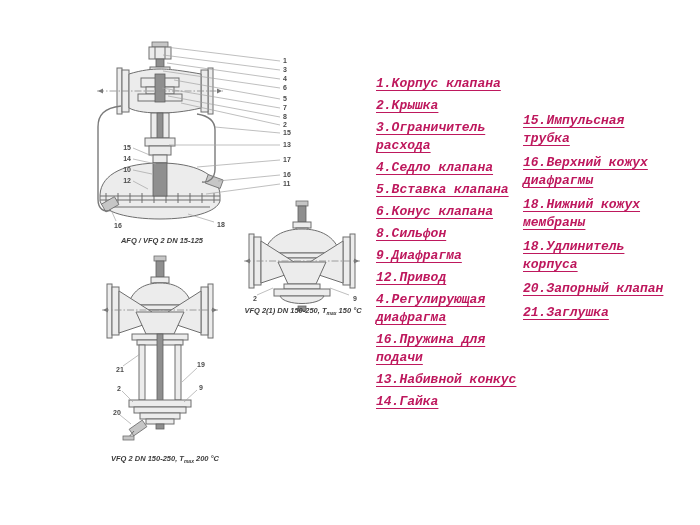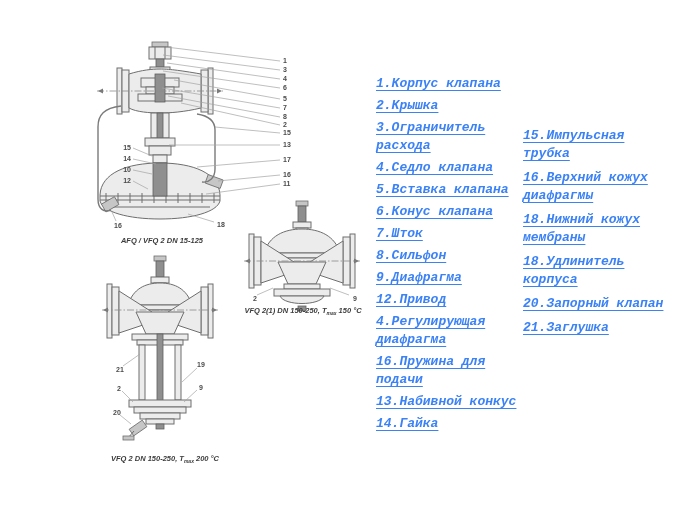--- a/index.html
+++ b/index.html
@@ -5,29 +5,29 @@
   html,body{margin:0;padding:0;background:#fff;}
   .page{
     position:relative;width:700px;height:525px;background:#ffffff;overflow:hidden;
     font-family:"Liberation Sans",sans-serif;
   }
   .diagrams{position:absolute;left:0;top:0;}
   .col{
     position:absolute;margin:0;padding:0;list-style:none;
     font-family:"Liberation Mono","DejaVu Sans Mono",monospace;
     font-style:italic;font-weight:bold;font-size:13px;line-height:18px;
-    color:#3b82f6;
+    color:#be185d;
   }
   .col li{
     text-decoration:underline;
     text-underline-offset:3px;
     text-decoration-thickness:1px;
   }
   .left-col{left:376px;top:75px;width:148px;}
-  .right-col{left:523px;top:127px;width:150px;}
+  .right-col{left:523px;top:112px;width:150px;}
   .left-col li{margin-bottom:4px;}
   .right-col li{margin-bottom:6px;}
 
   
   .s1{fill:none;stroke:#6e6e6e;stroke-width:1;}
   .f1{fill:#ececec;stroke:#6e6e6e;stroke-width:1;}
   .f2{fill:#c6c6c6;stroke:#6e6e6e;stroke-width:.8;}
   .f3{fill:#8f8f8f;stroke:#5f5f5f;stroke-width:.8;}
   .tube{fill:none;stroke:#7a7a7a;stroke-width:1.4;}
   .cl{fill:none;stroke:#a3a3a3;stroke-width:.7;}
@@ -216,21 +216,20 @@
     </g>
   </svg>
 
   <ul class="col left-col">
     <li>1.Корпус клапана</li>
     <li>2.Крышка</li>
     <li>3.Ограничитель расхода</li>
     <li>4.Седло клапана</li>
     <li>5.Вставка клапана</li>
     <li>6.Конус клапана</li>
-    <li>7.Шток</li>
     <li>8.Сильфон</li>
     <li>9.Диафрагма</li>
     <li>12.Привод</li>
     <li>4.Регулирующая диафрагма</li>
     <li>16.Пружина для подачи</li>
     <li>13.Набивной конкус</li>
     <li>14.Гайка</li>
   </ul>
 
   <ul class="col right-col">

